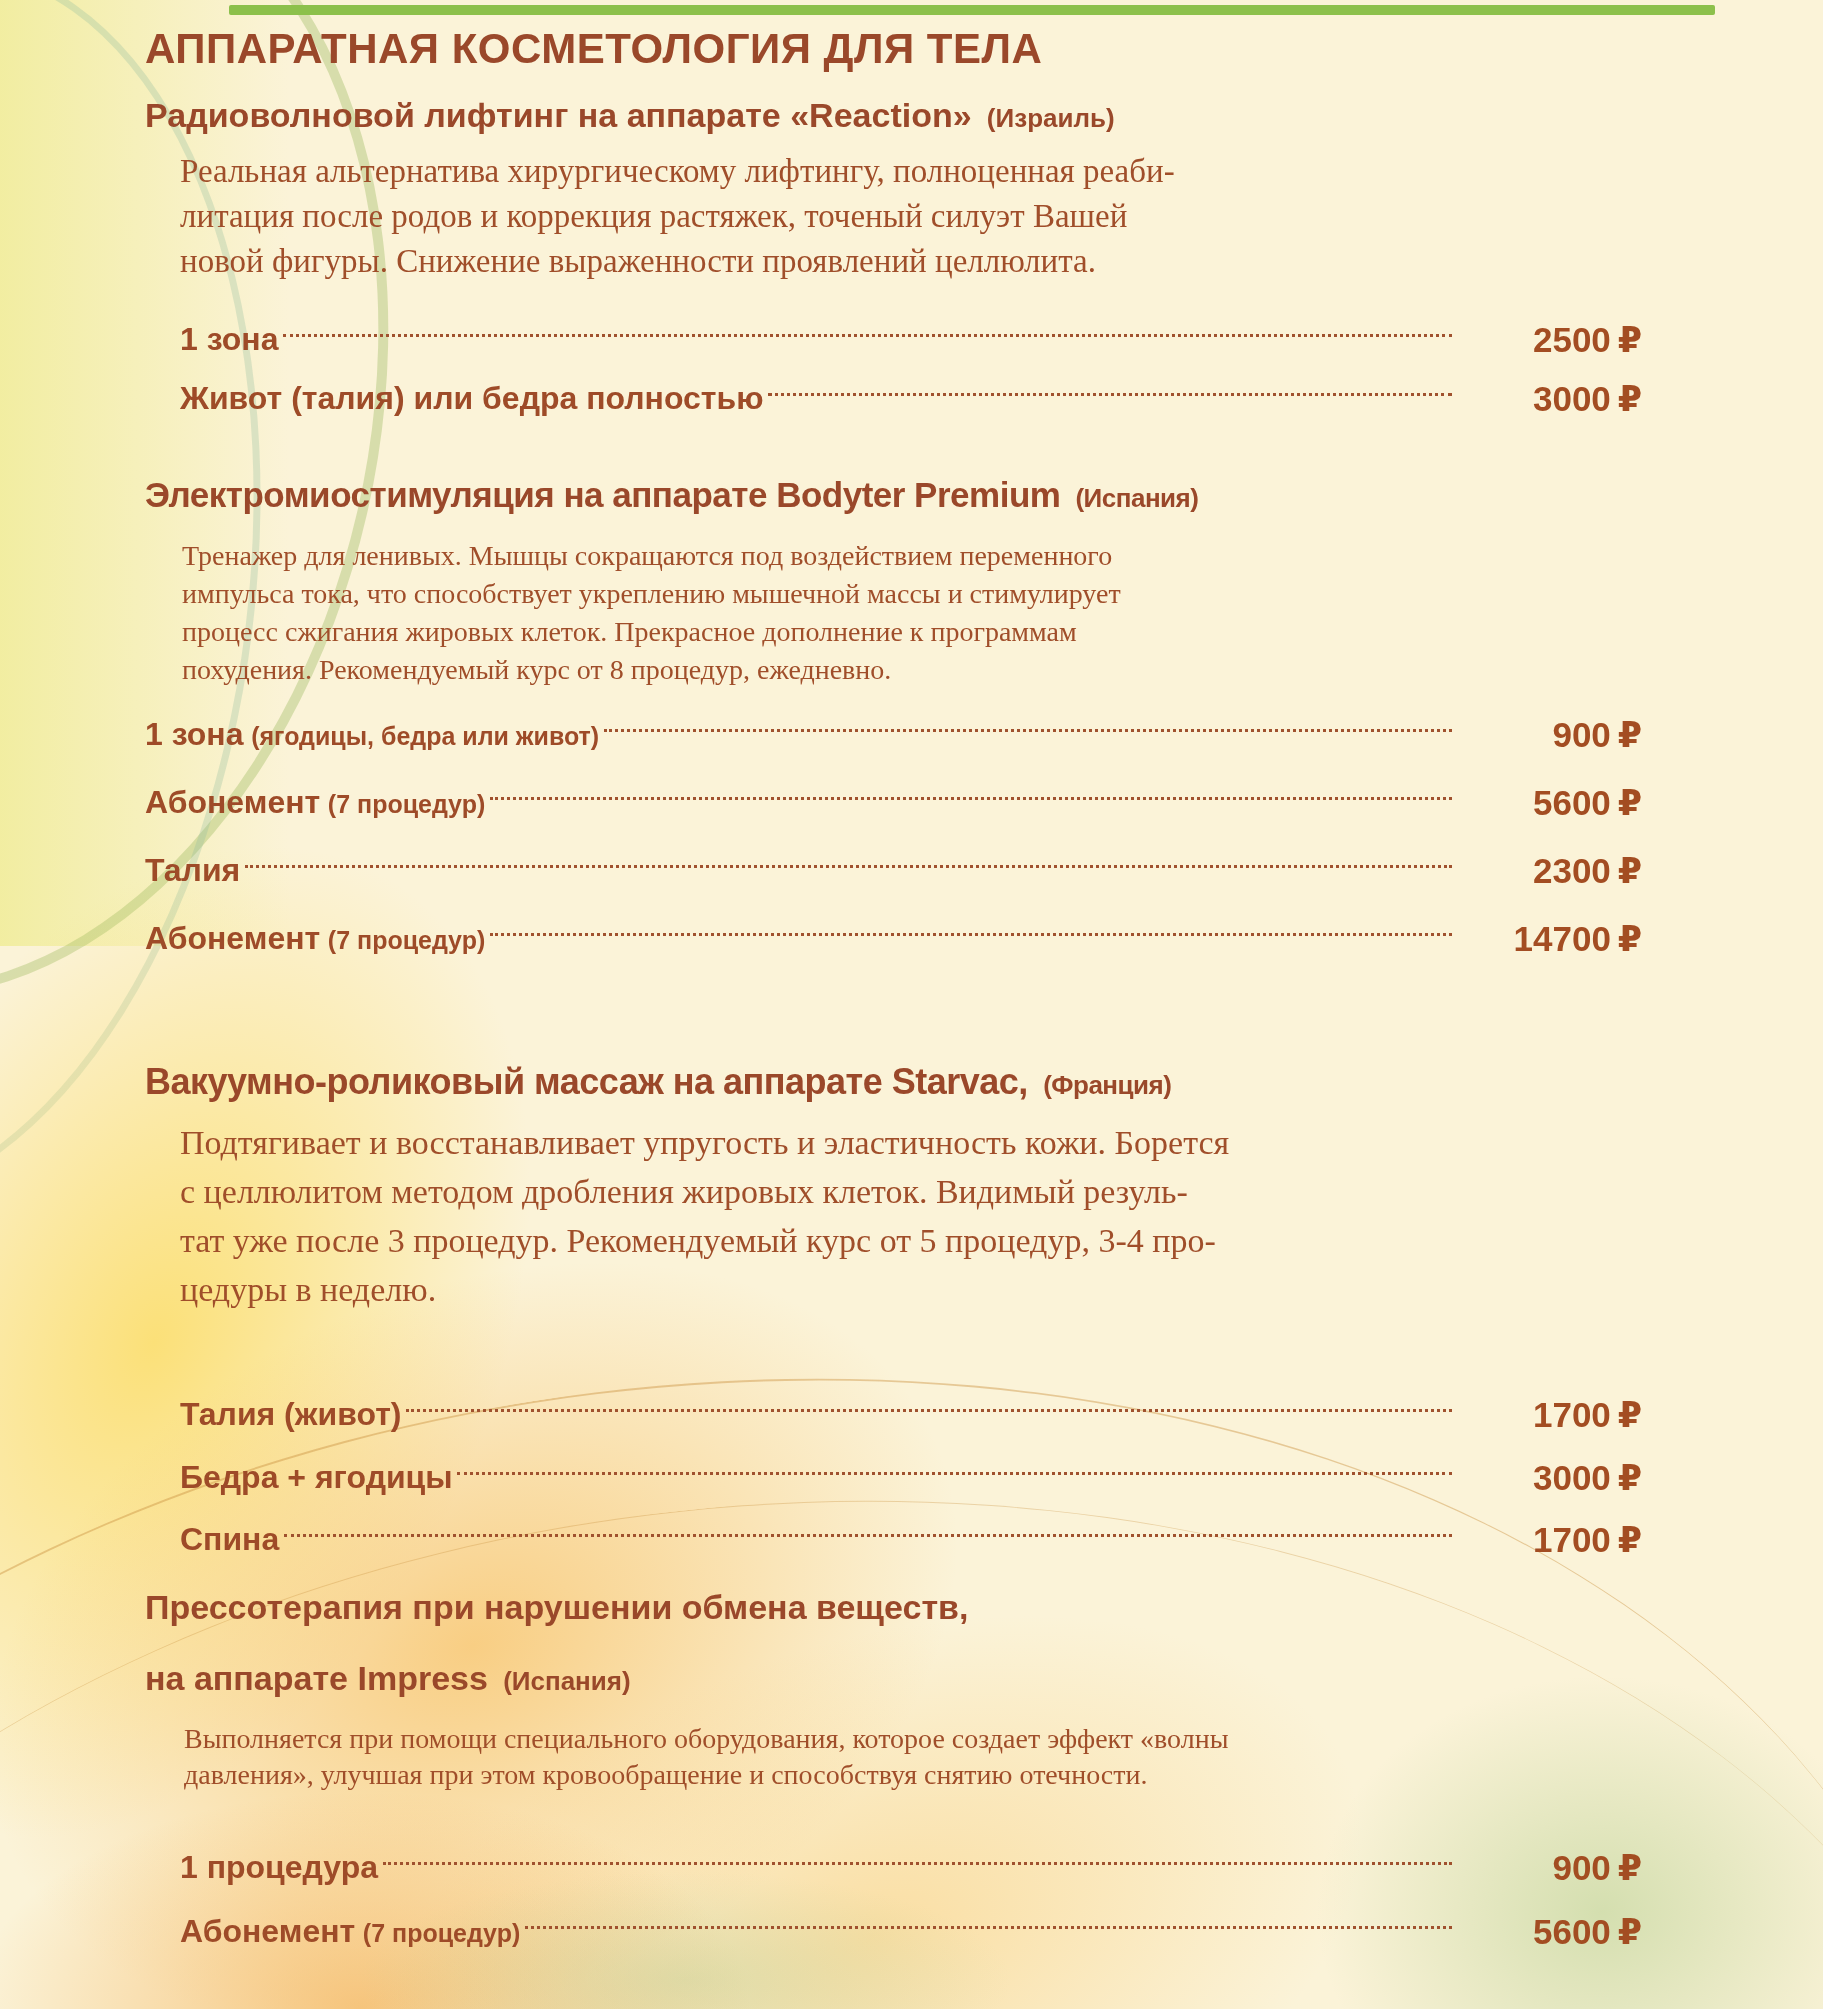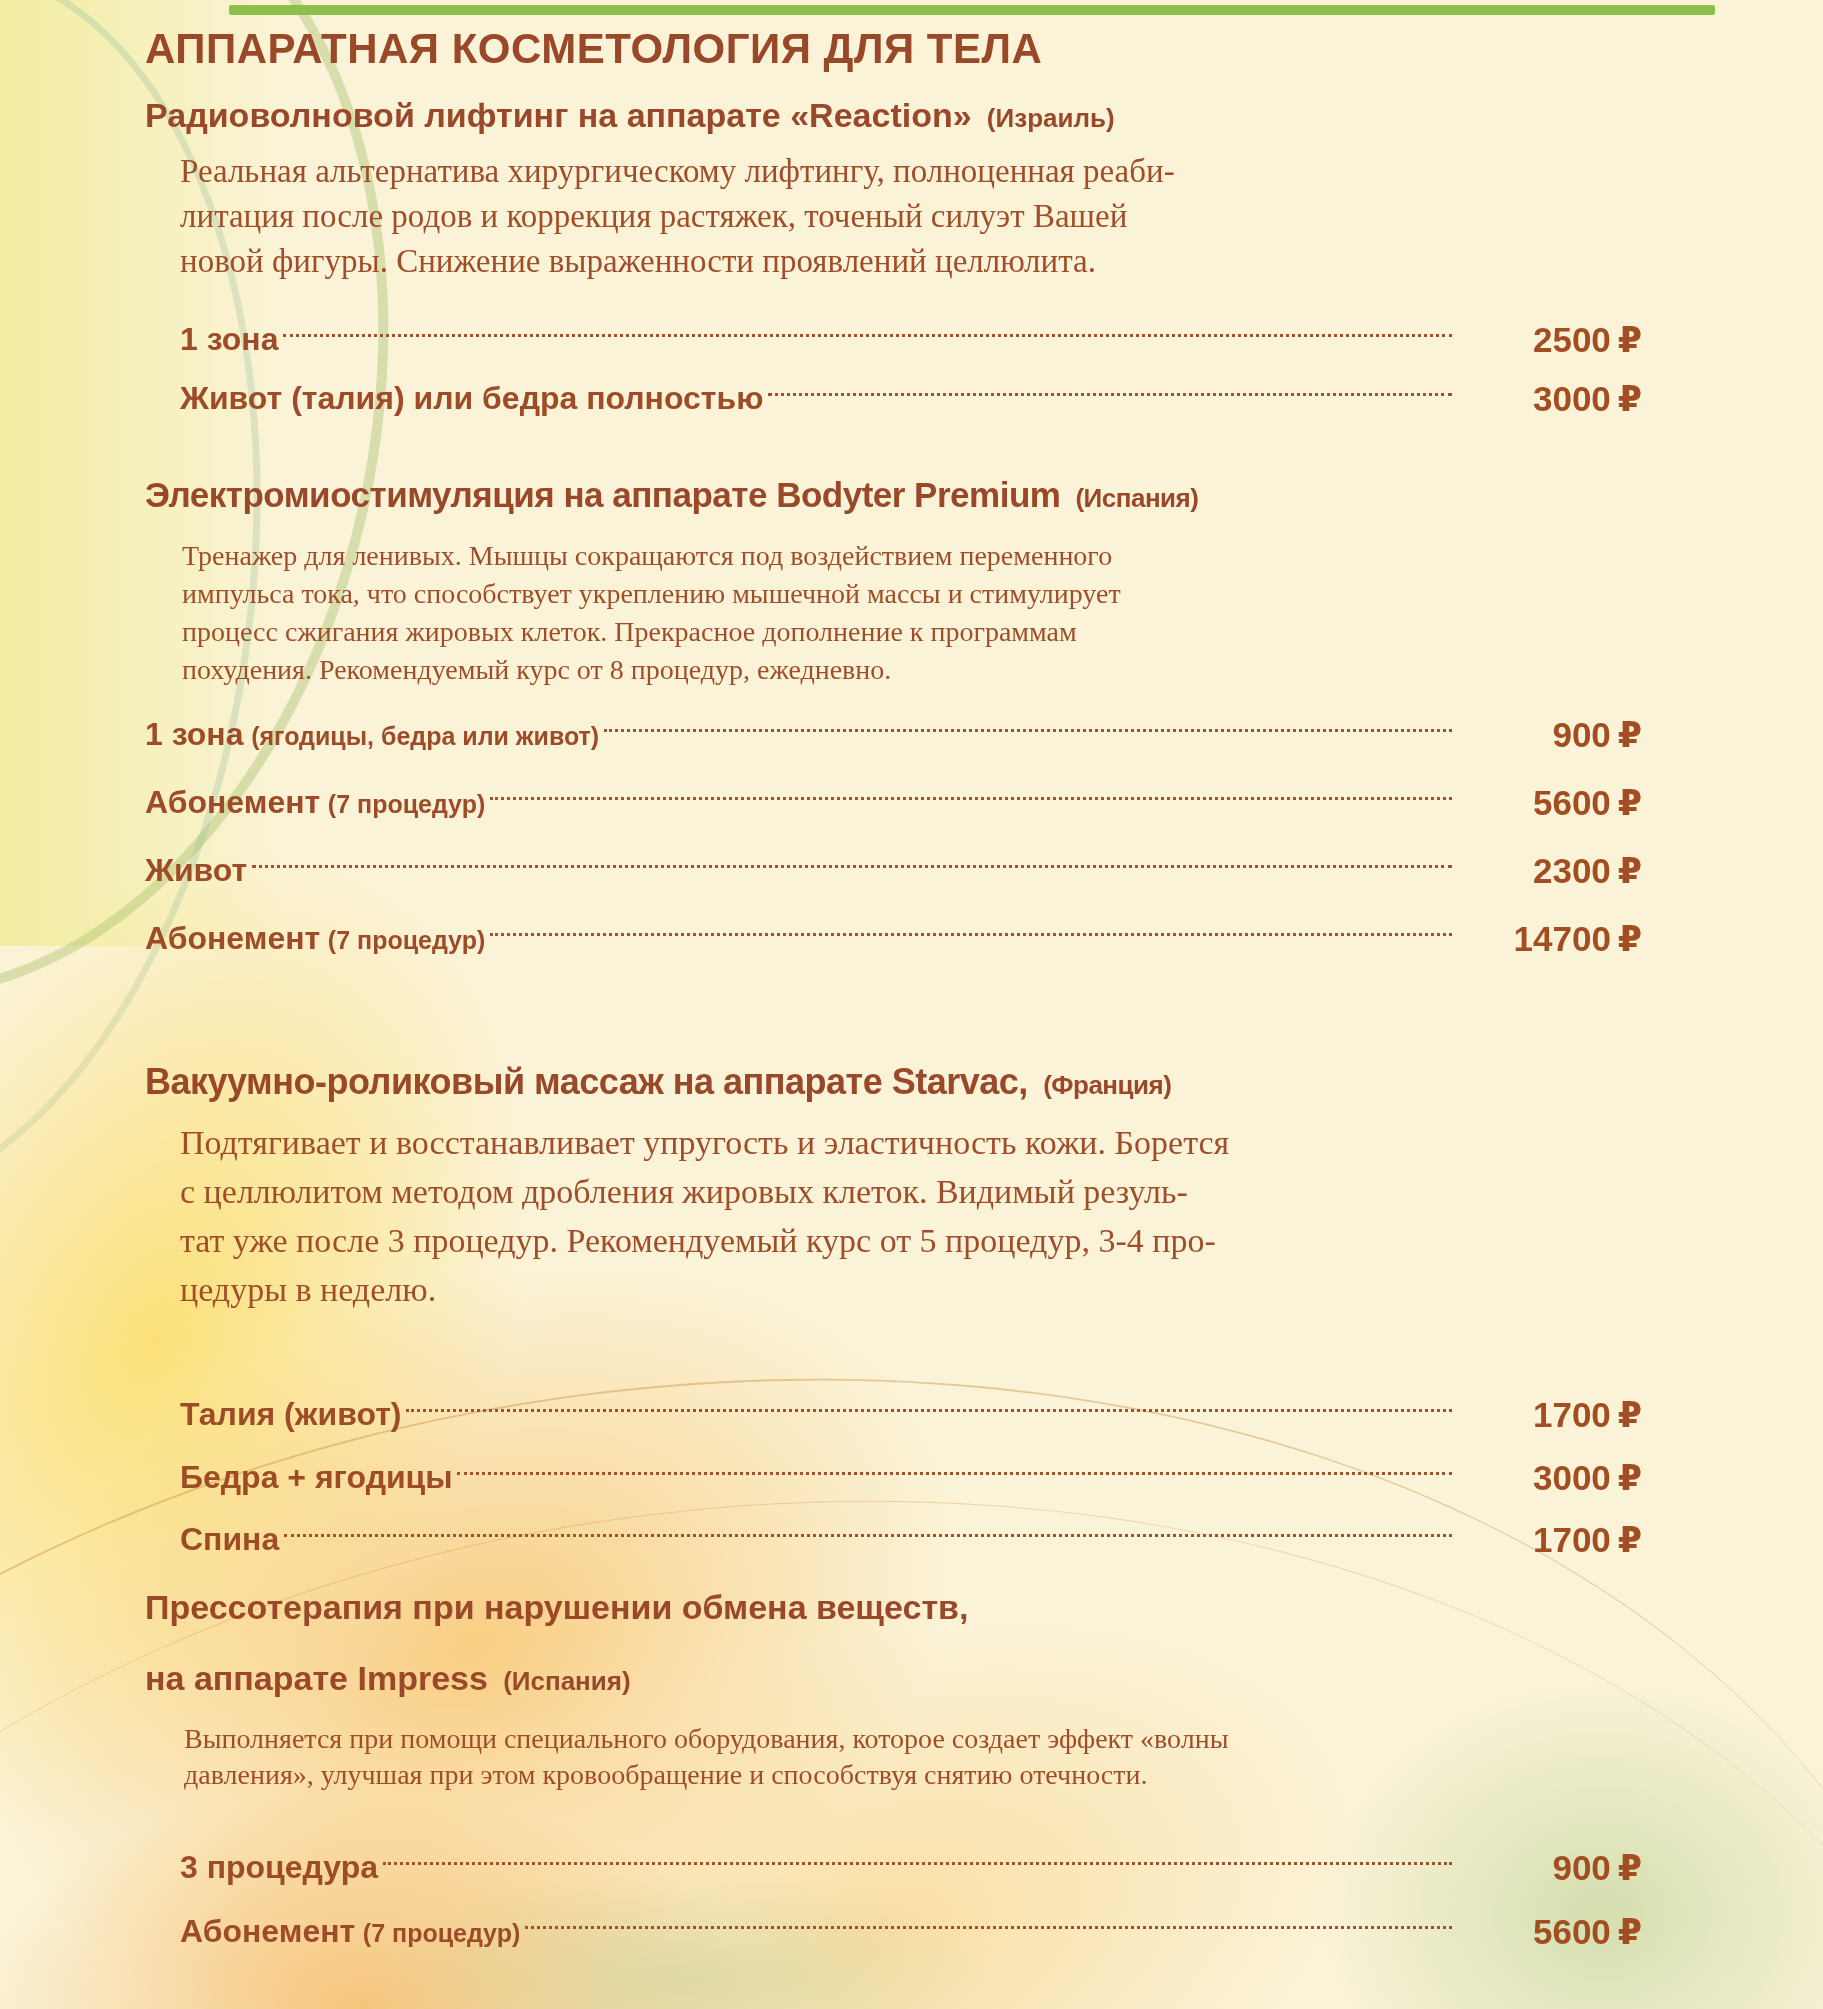--- a/index.html
+++ b/index.html
@@ -147,21 +147,21 @@
           <span class="rlabel"><span>1 зона</span><span class="rnote">(ягодицы, бедра или  живот)</span></span>
           <span class="leader"></span>
           <span class="price"><span>900</span><span class="rub">₽</span></span>
         </div>
         <div class="row">
           <span class="rlabel"><span>Абонемент</span><span class="rnote">(7 процедур)</span></span>
           <span class="leader"></span>
           <span class="price"><span>5600</span><span class="rub">₽</span></span>
         </div>
         <div class="row">
-          <span class="rlabel"><span>Живот</span><span class="rnote"></span></span>
+          <span class="rlabel"><span>Талия</span><span class="rnote"></span></span>
           <span class="leader"></span>
           <span class="price"><span>2300</span><span class="rub">₽</span></span>
         </div>
         <div class="row">
           <span class="rlabel"><span>Абонемент</span><span class="rnote">(7 процедур)</span></span>
           <span class="leader"></span>
           <span class="price"><span>14700</span><span class="rub">₽</span></span>
         </div>
       </div>
     </section>
@@ -204,21 +204,21 @@
       <h2 class="shead shead2">
         <span class="shead-main">на аппарате Impress</span>
         <span class="shead-note">(Испания)</span>
       </h2>
       <div class="desc">
         <div class="dline">Выполняется  при помощи специального оборудования, которое создает эффект «волны</div>
         <div class="dline">давления», улучшая при этом кровообращение и способствуя снятию отечности.</div>
       </div>
       <div class="rows">
         <div class="row">
-          <span class="rlabel"><span>3 процедура</span><span class="rnote"></span></span>
+          <span class="rlabel"><span>1 процедура</span><span class="rnote"></span></span>
           <span class="leader"></span>
           <span class="price"><span>900</span><span class="rub">₽</span></span>
         </div>
         <div class="row">
           <span class="rlabel"><span>Абонемент</span><span class="rnote">(7 процедур)</span></span>
           <span class="leader"></span>
           <span class="price"><span>5600</span><span class="rub">₽</span></span>
         </div>
       </div>
     </section>

